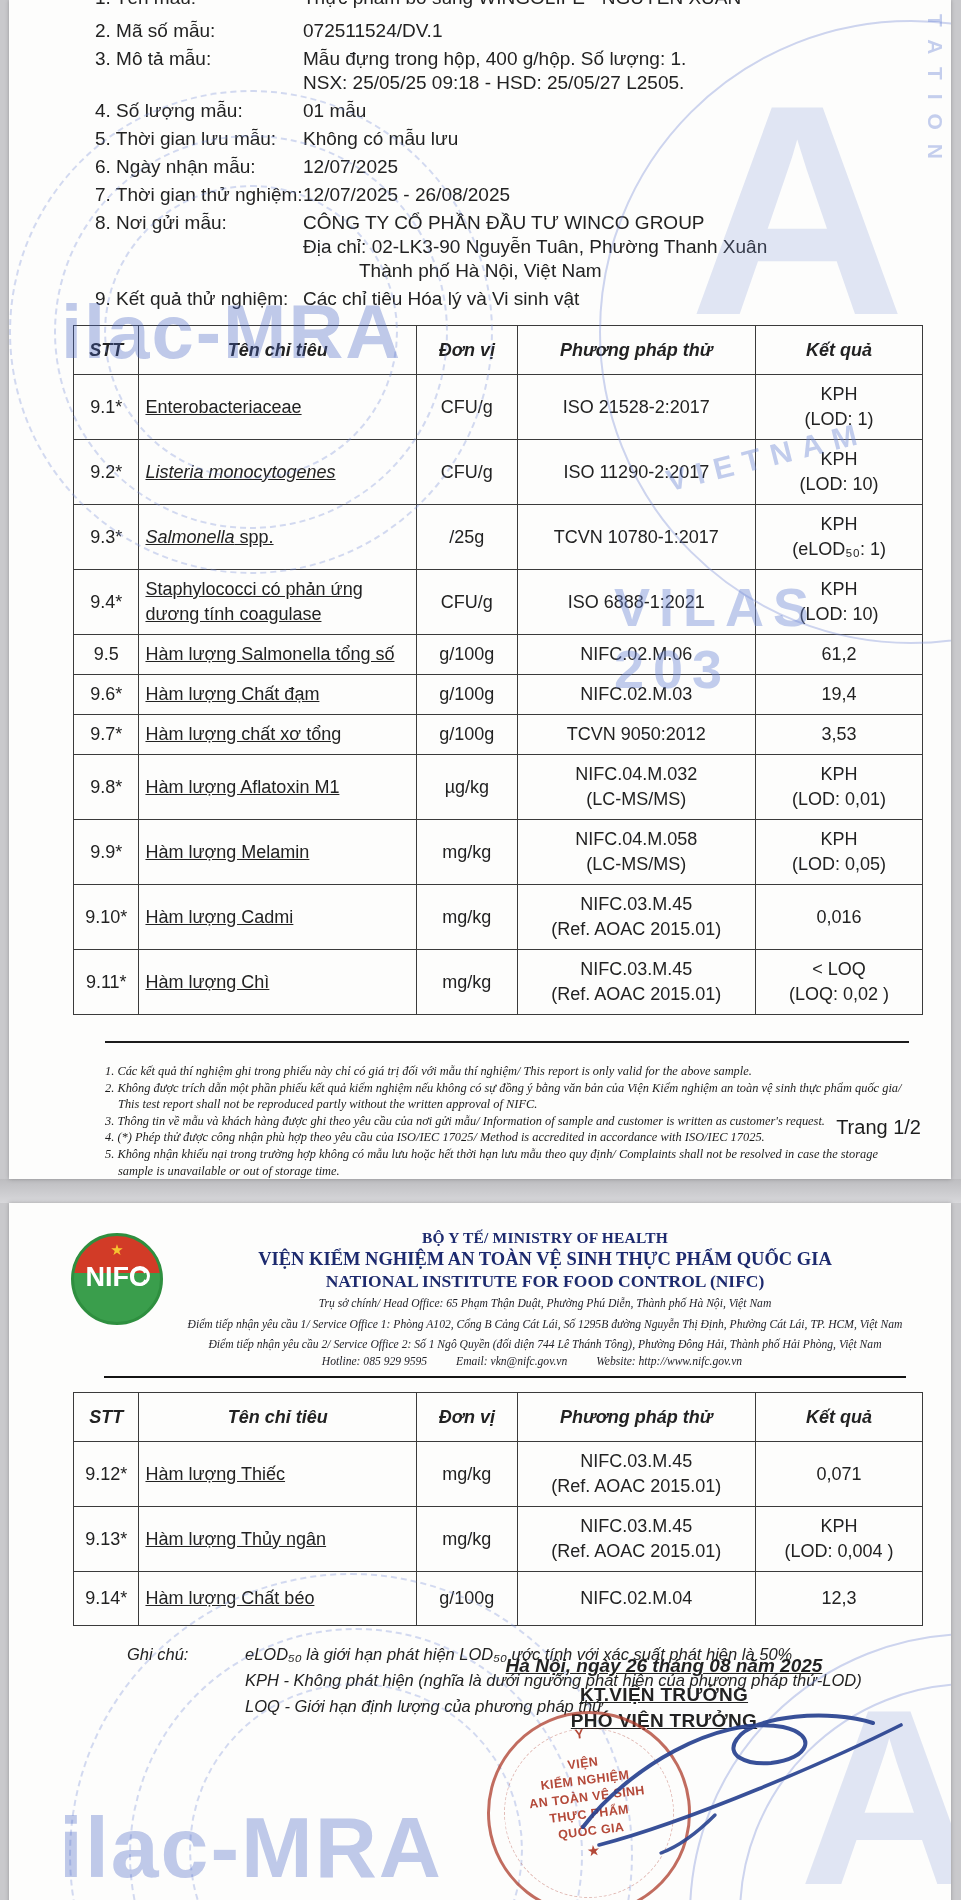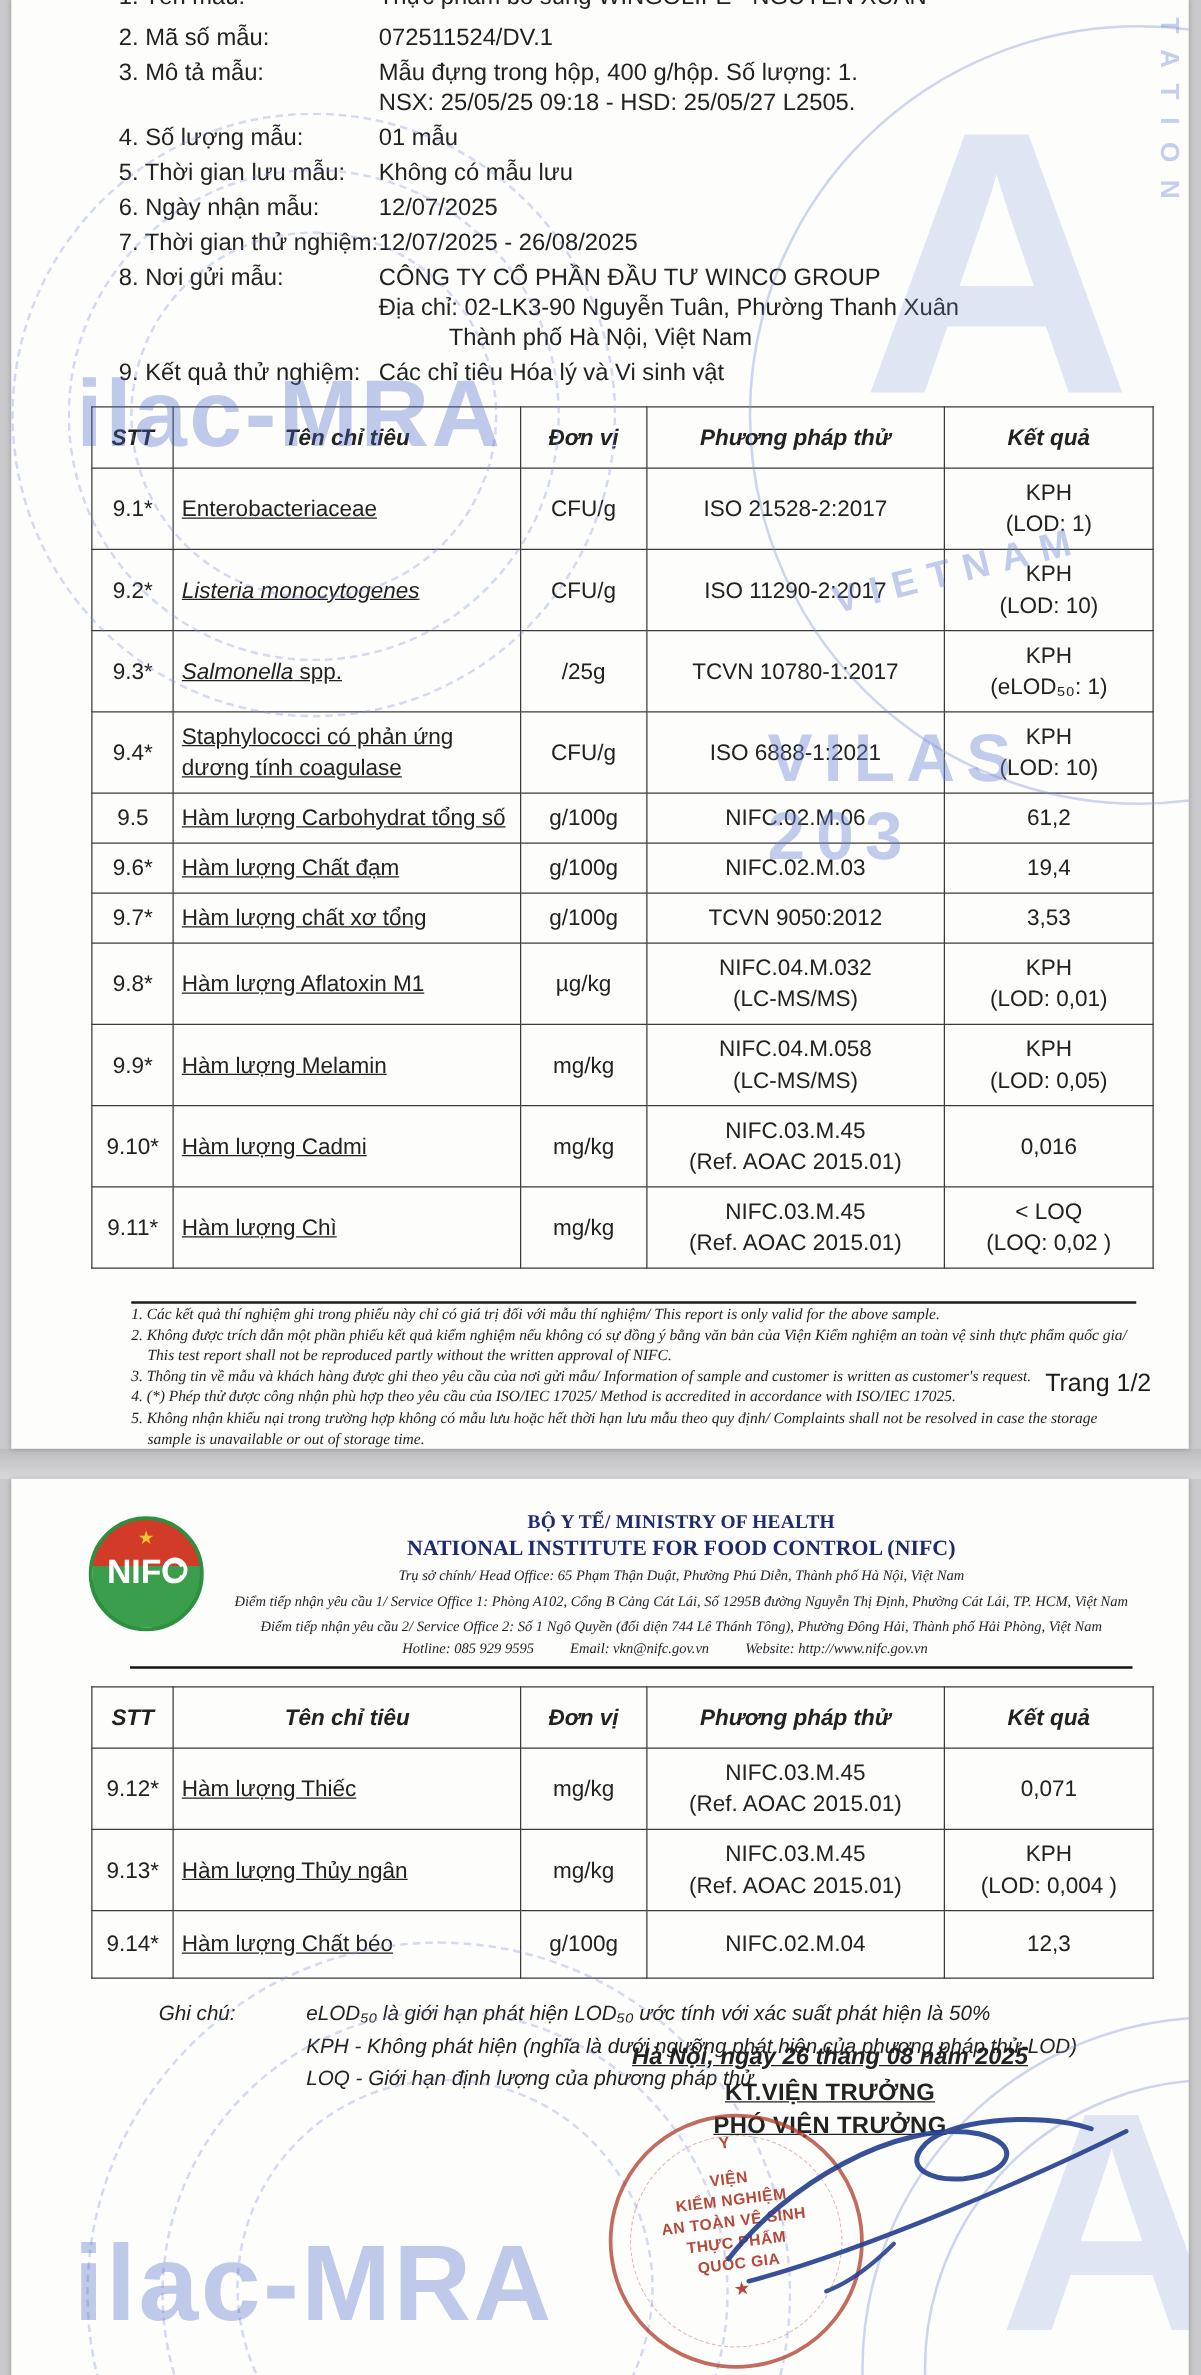--- a/index.html
+++ b/index.html
@@ -27,21 +27,21 @@
   table.results col.c3{width:95px}  table.results col.c4{width:226px}
   table.results col.c5{width:158px}
   table.results th,table.results td{border:1.6px solid #3b3b3b;padding:7px 6px;line-height:25px;
                 vertical-align:middle;}
   table.results th{font-style:italic;font-weight:bold;height:34px;text-align:center;}
   td.c-stt,td.c-unit,td.c-method,td.c-result{text-align:center;}
   td.c-name{text-align:left;padding-left:12px;text-decoration:underline;}
   .it{font-style:italic;}
 
   
-  .footnotes{margin:26px 42px 0 96px;border-top:2px solid #1c1c1c;padding-top:0;
+  .footnotes{margin:26px 42px 0 96px;border-top:2px solid #1c1c1c;padding-top:20px;
              font-family:"Liberation Serif","DejaVu Serif",serif;font-style:italic;
              font-size:12.4px;line-height:1.34;color:#1d1d1d;}
   .footnotes .fn{padding-left:13px;text-indent:-13px;}
   .page-num{position:absolute;right:30px;bottom:40px;font-size:20px;color:#1d1d1d;}
 
   
   .p2-header{position:relative;padding:26px 40px 0 170px;text-align:center;
              font-family:"Liberation Serif","DejaVu Serif",serif;color:#1d2a6e;}
   .nifc-logo{position:absolute;left:62px;top:30px;width:92px;height:92px;border-radius:50%;
              border:3px solid #2e8f3f;box-sizing:border-box;overflow:hidden;
@@ -204,21 +204,21 @@
         <td class="c-name">Staphylococci có phản ứng dương tính coagulase</td>
         <td class="c-unit">CFU/g</td>
         <td class="c-method">ISO 6888-1:2021</td>
         <td class="c-result">
               <div>KPH</div>
               <div>(LOD: 10)</div>
             </td>
       </tr>
       <tr>
         <td class="c-stt">9.5</td>
-        <td class="c-name">Hàm lượng Carbohydrat tổng số</td>
+        <td class="c-name">Hàm lượng Salmonella tổng số</td>
         <td class="c-unit">g/100g</td>
         <td class="c-method">NIFC.02.M.06</td>
         <td class="c-result">61,2</td>
       </tr>
       <tr>
         <td class="c-stt">9.6*</td>
         <td class="c-name">Hàm lượng Chất đạm</td>
         <td class="c-unit">g/100g</td>
         <td class="c-method">NIFC.02.M.03</td>
         <td class="c-result">19,4</td>
@@ -304,20 +304,21 @@
     <div class="wm wm-circle" style="left:730px;top:480px;width:460px;height:460px;"></div>
     <div class="wm wm-bigA" style="left:790px;top:470px;font-size:250px;line-height:250px;">A</div>
 
     <div class="p2-header">
       <div class="nifc-logo">
         <div class="star">★</div>
         <div class="nifc-txt">NIFC</div>
         <div class="ring"></div>
       </div>
       <div class="p2-ministry">BỘ Y TẾ/ MINISTRY OF HEALTH</div>
+      <div class="p2-inst-vi">VIỆN KIỂM NGHIỆM AN TOÀN VỆ SINH THỰC PHẨM QUỐC GIA</div>
       <div class="p2-inst-en">NATIONAL INSTITUTE FOR FOOD CONTROL (NIFC)</div>
       <div class="p2-addr">Trụ sở chính/ Head Office: 65 Phạm Thận Duật, Phường Phú Diễn, Thành phố Hà Nội, Việt Nam</div>
       <div class="p2-addr">Điểm tiếp nhận yêu cầu 1/ Service Office 1: Phòng A102, Cổng B Cảng Cát Lái, Số 1295B đường Nguyễn Thị Định, Phường Cát Lái, TP. HCM, Việt Nam</div>
       <div class="p2-addr">Điểm tiếp nhận yêu cầu 2/ Service Office 2: Số 1 Ngô Quyền (đối diện 744 Lê Thánh Tông), Phường Đông Hải, Thành phố Hải Phòng, Việt Nam</div>
       <div class="p2-contact">
         <span>Hotline: 085 929 9595</span>
         <span>Email: vkn@nifc.gov.vn</span>
         <span>Website: http://www.nifc.gov.vn</span>
       </div>
     </div>

